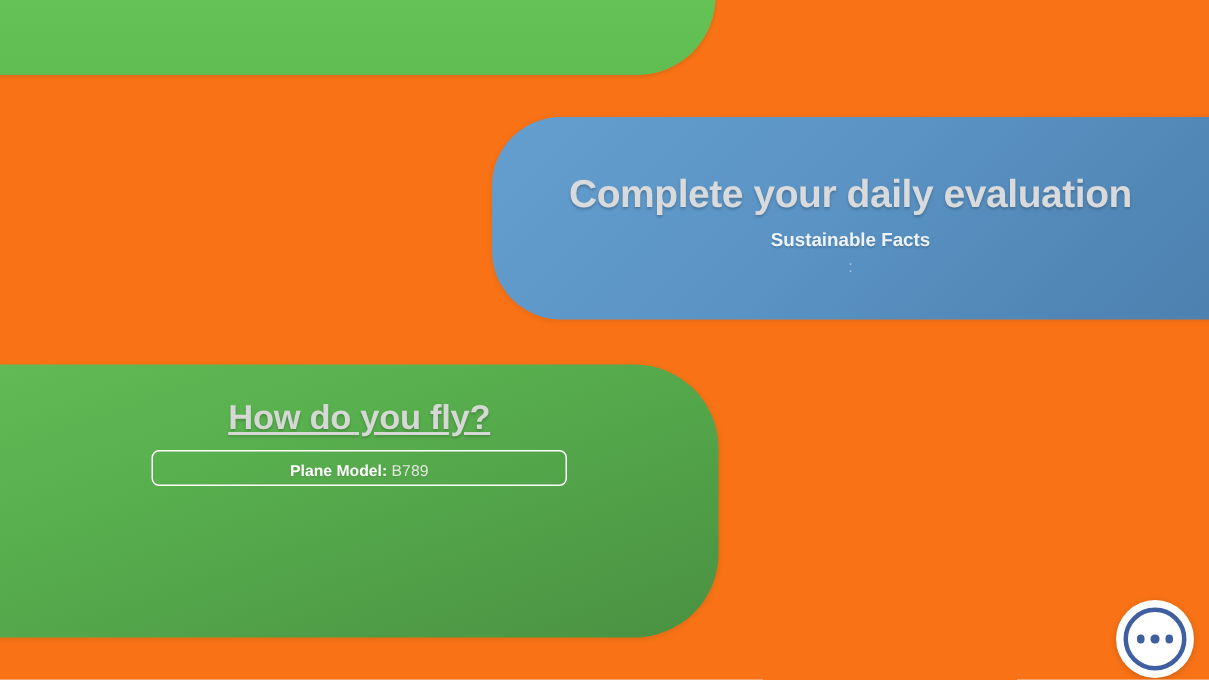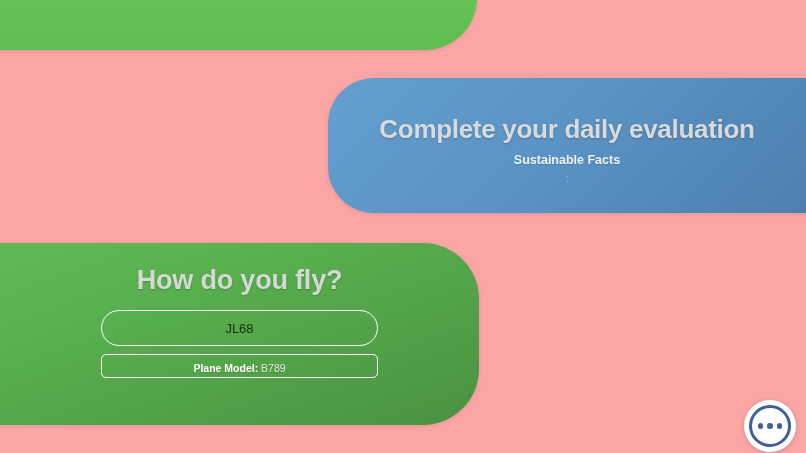--- a/index.html
+++ b/index.html
@@ -14,21 +14,21 @@
   body {
     background: #f1f3f5;
     font-family: "Liberation Sans", sans-serif;
     position: relative;
   }
 
   .stage {
     position: relative;
     width: 806px;
     height: 453px;
-    background: #fca5a5;
+    background: #f97316;
     overflow: hidden;
   }
 
   
   .card-top-green {
     position: absolute;
     left: -60px;
     top: -48px;
     width: 537px;
     height: 98px;
@@ -107,25 +107,26 @@
     right: 0;
     bottom: 0;
     display: flex;
     flex-direction: column;
     align-items: center;
     padding-top: 22px;
   }
 
   .green-title {
     color: #d6d8d6;
-    font-size: 27px;
+    font-size: 23px;
     font-weight: bold;
     letter-spacing: -0.2px;
     text-shadow: 0 1px 2px rgba(0,0,0,0.20);
     white-space: nowrap;
+    text-decoration: underline;
   }
 
   .flight-input {
     margin-top: 14px;
     width: 277px;
     height: 36px;
     border: 1.5px solid #ffffff;
     border-radius: 20px;
     background: transparent;
     color: #15300f;
@@ -210,21 +211,20 @@
       <div class="blue-title">Complete your daily evaluation</div>
       <div class="blue-subtitle">Sustainable Facts</div>
       <div class="blue-colon">:</div>
     </div>
   </div>
 
   <div class="card-green">
     <div class="green-inner">
       <div class="green-title">How do you fly?</div>
 
-      <input class="flight-input" type="text" autofocus="" value="JL68" style="">
 
       <div class="details-panel">
         <div class="detail-row">
           <span class="k">Plane Model:</span>
           <span class="v">B789</span>
         </div>
       </div>
     </div>
   </div>
 

